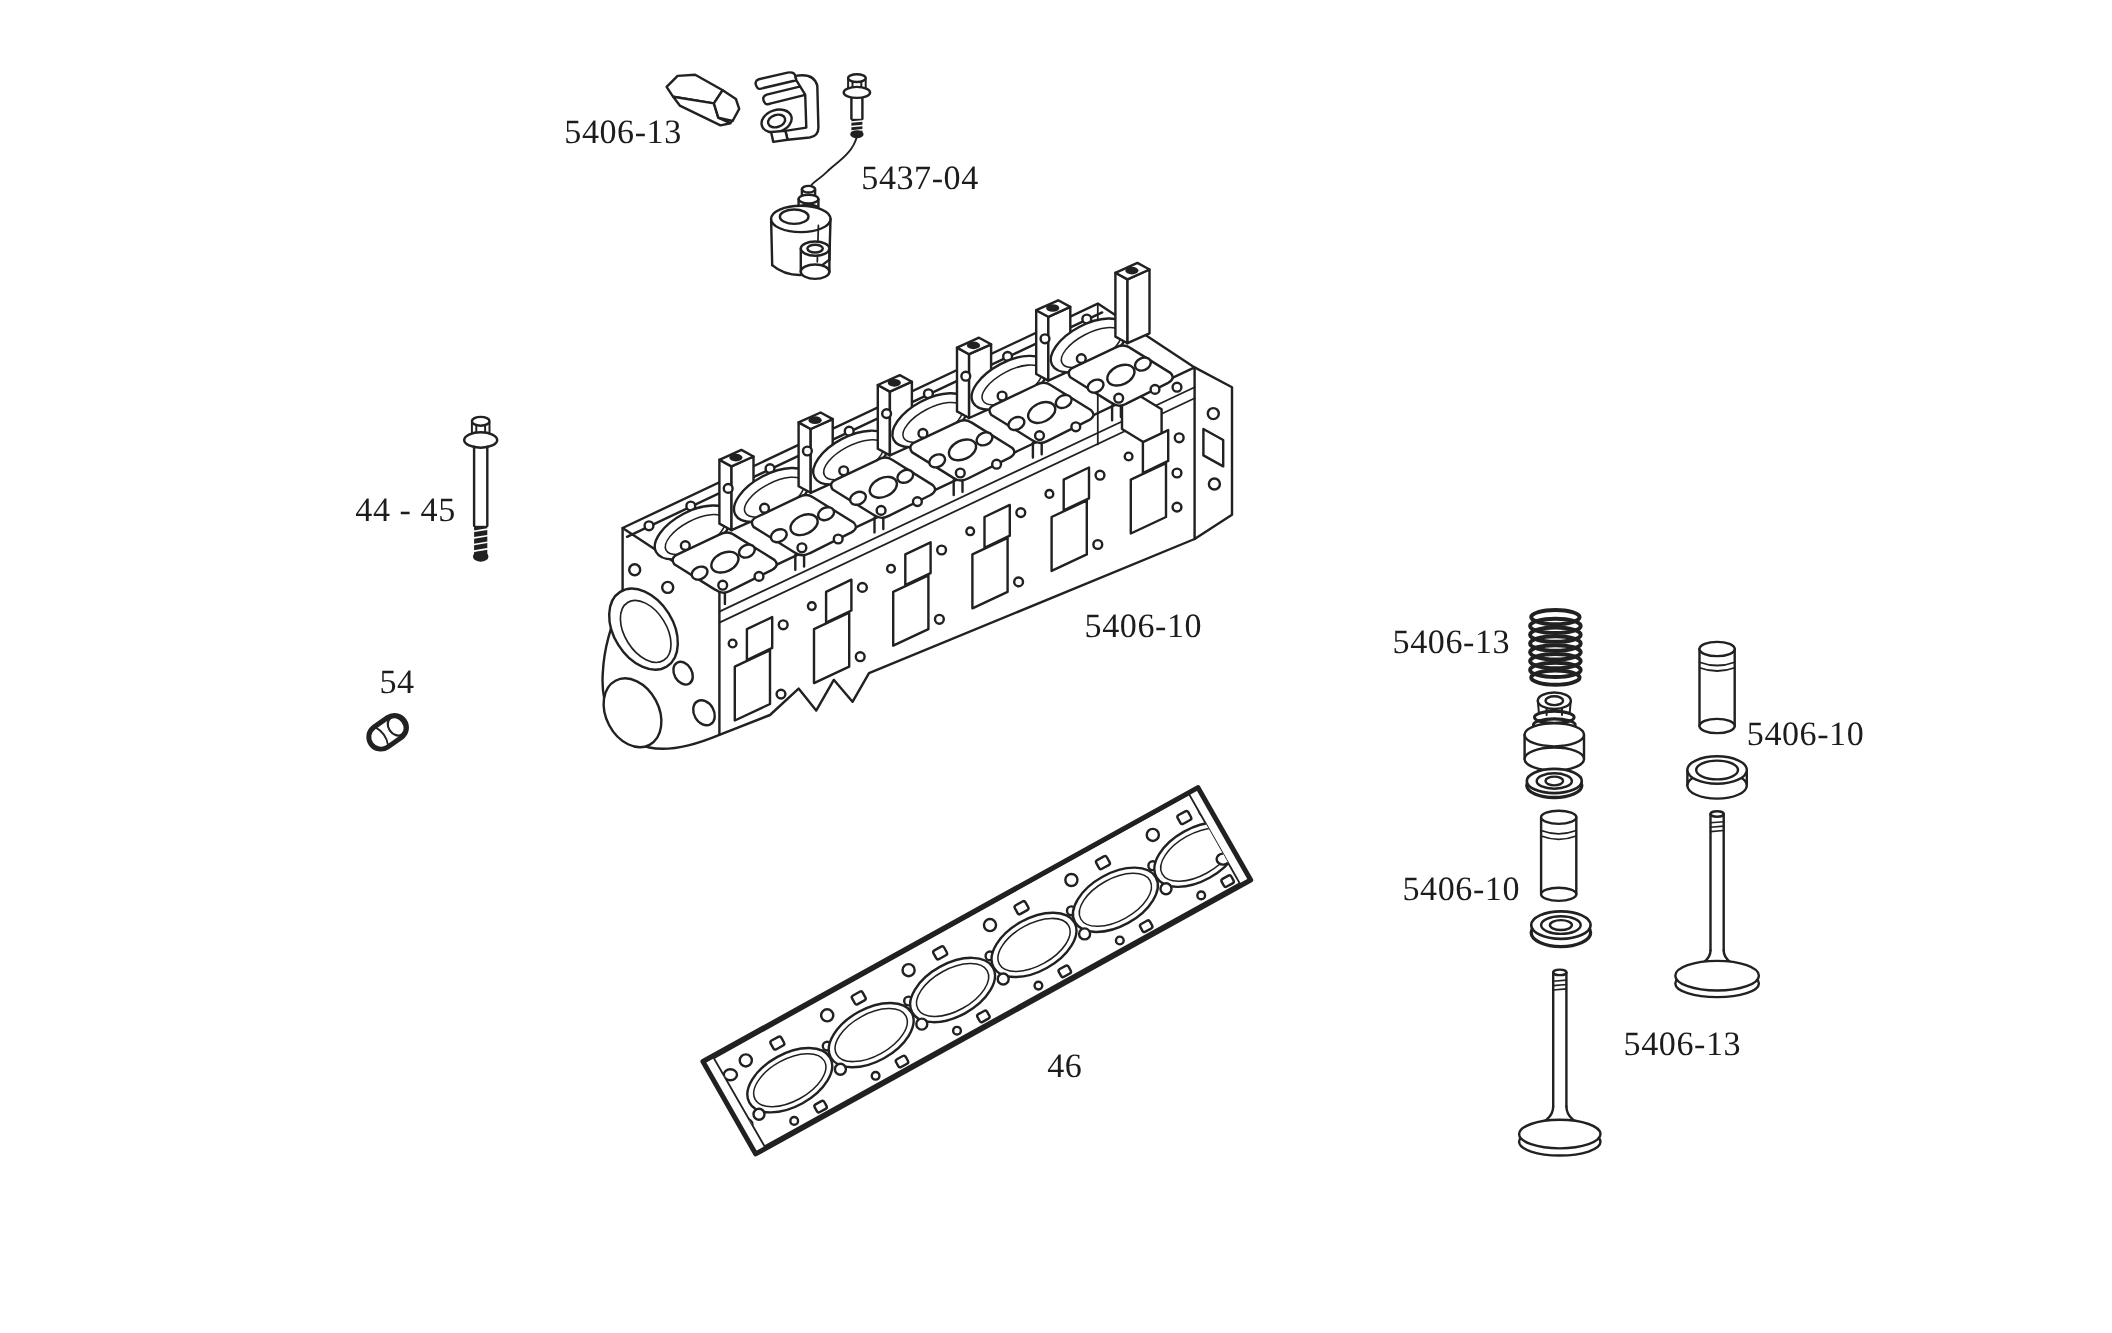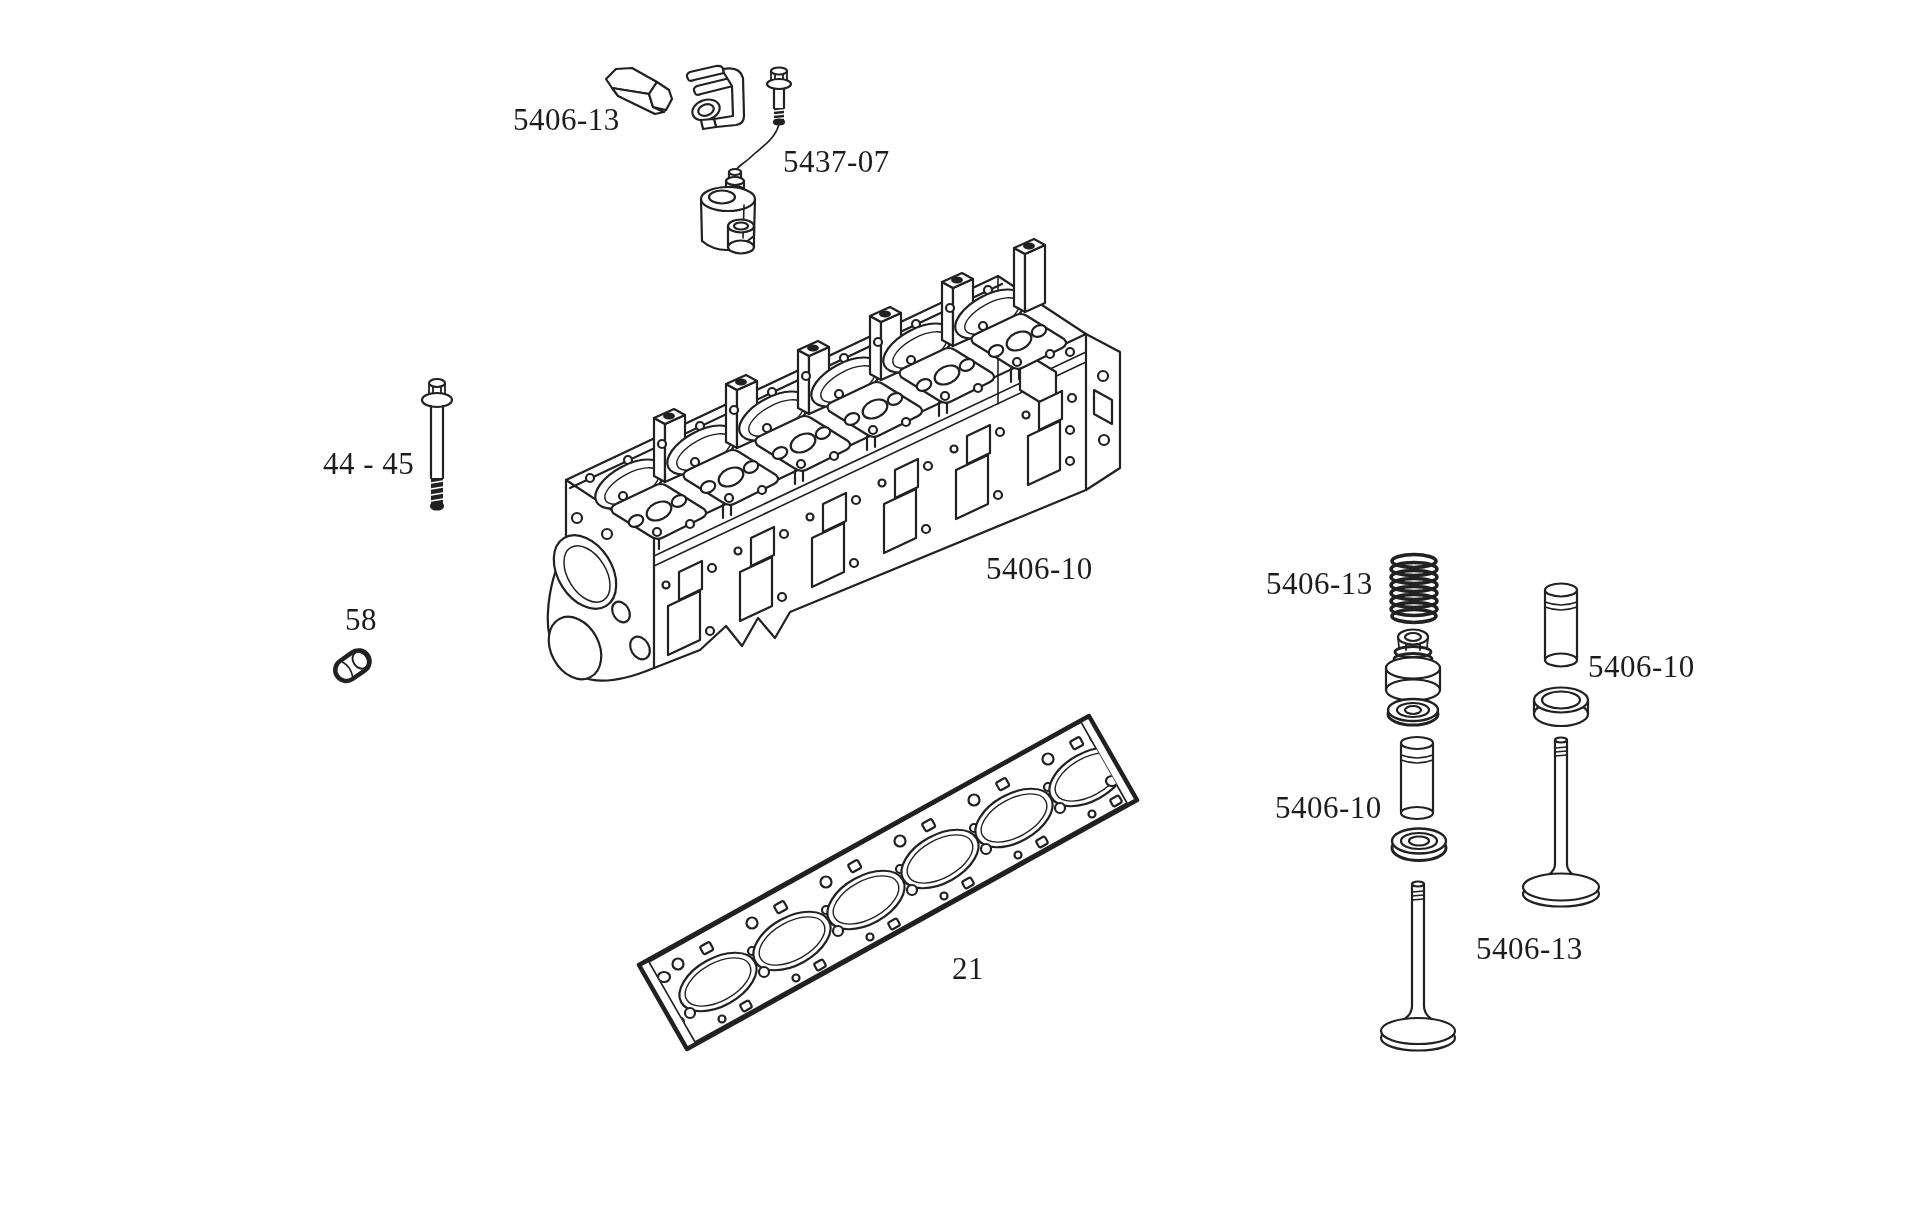--- a/index.html
+++ b/index.html
@@ -277,23 +277,23 @@
     <path d="M1555,748 L1567,747 M1555,752 L1567,751 M1555,756 L1567,755" stroke-width="1.5"></path>
     <path d="M1555,864 Q1555,876 1531,882 M1567,864 Q1567,876 1591,882" fill="none"></path>
     <ellipse cx="1561" cy="894" rx="38" ry="12.5"></ellipse>
     <ellipse cx="1561" cy="887" rx="38" ry="13.5"></ellipse>
   </g>
 
 </g>
 </svg>
 
 <div class="part-label" style="left:513px;top:104px">5406-13</div>
-<div class="part-label" style="left:783px;top:146px">5437-07</div>
+<div class="part-label" style="left:783px;top:146px">5437-04</div>
 <div class="part-label" style="left:323px;top:448px">44 - 45</div>
-<div class="part-label" style="left:345px;top:604px">58</div>
+<div class="part-label" style="left:345px;top:604px">54</div>
 <div class="part-label" style="left:986px;top:553px">5406-10</div>
 <div class="part-label" style="left:1266px;top:568px">5406-13</div>
 <div class="part-label" style="left:1588px;top:651px">5406-10</div>
 <div class="part-label" style="left:1275px;top:792px">5406-10</div>
-<div class="part-label" style="left:952px;top:953px">21</div>
+<div class="part-label" style="left:952px;top:953px">46</div>
 <div class="part-label" style="left:1476px;top:933px">5406-13</div>
 
 </div>
 
 </body></html>

